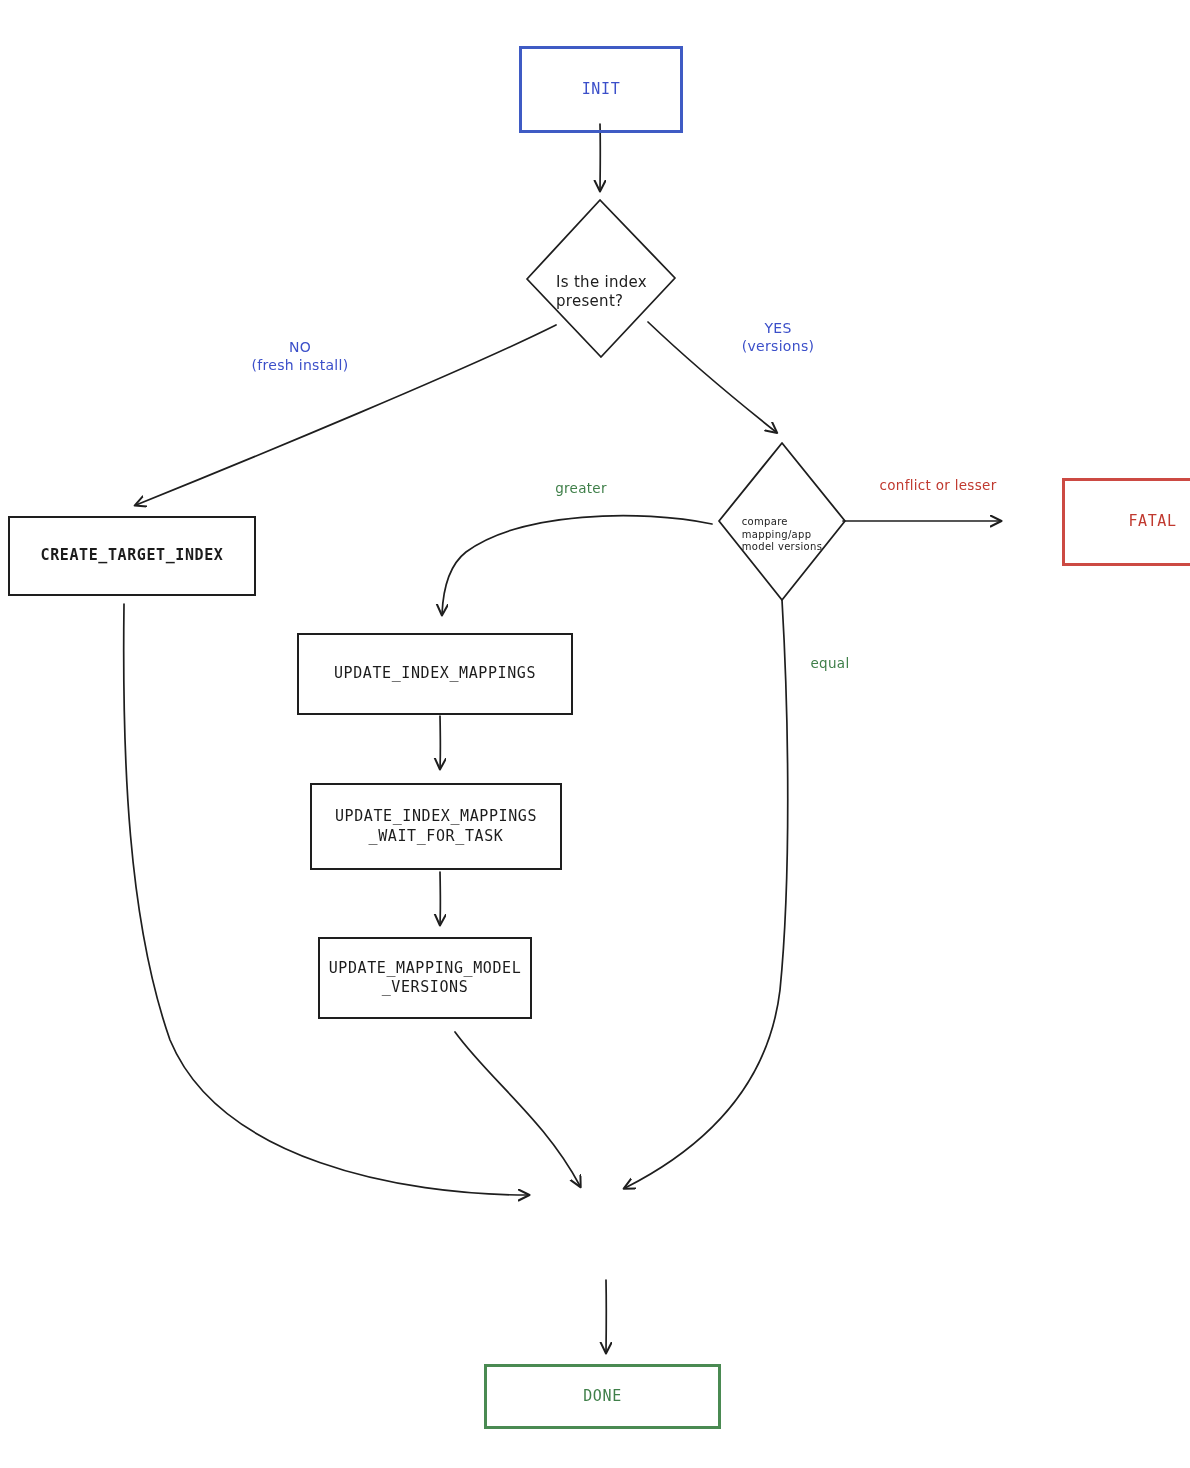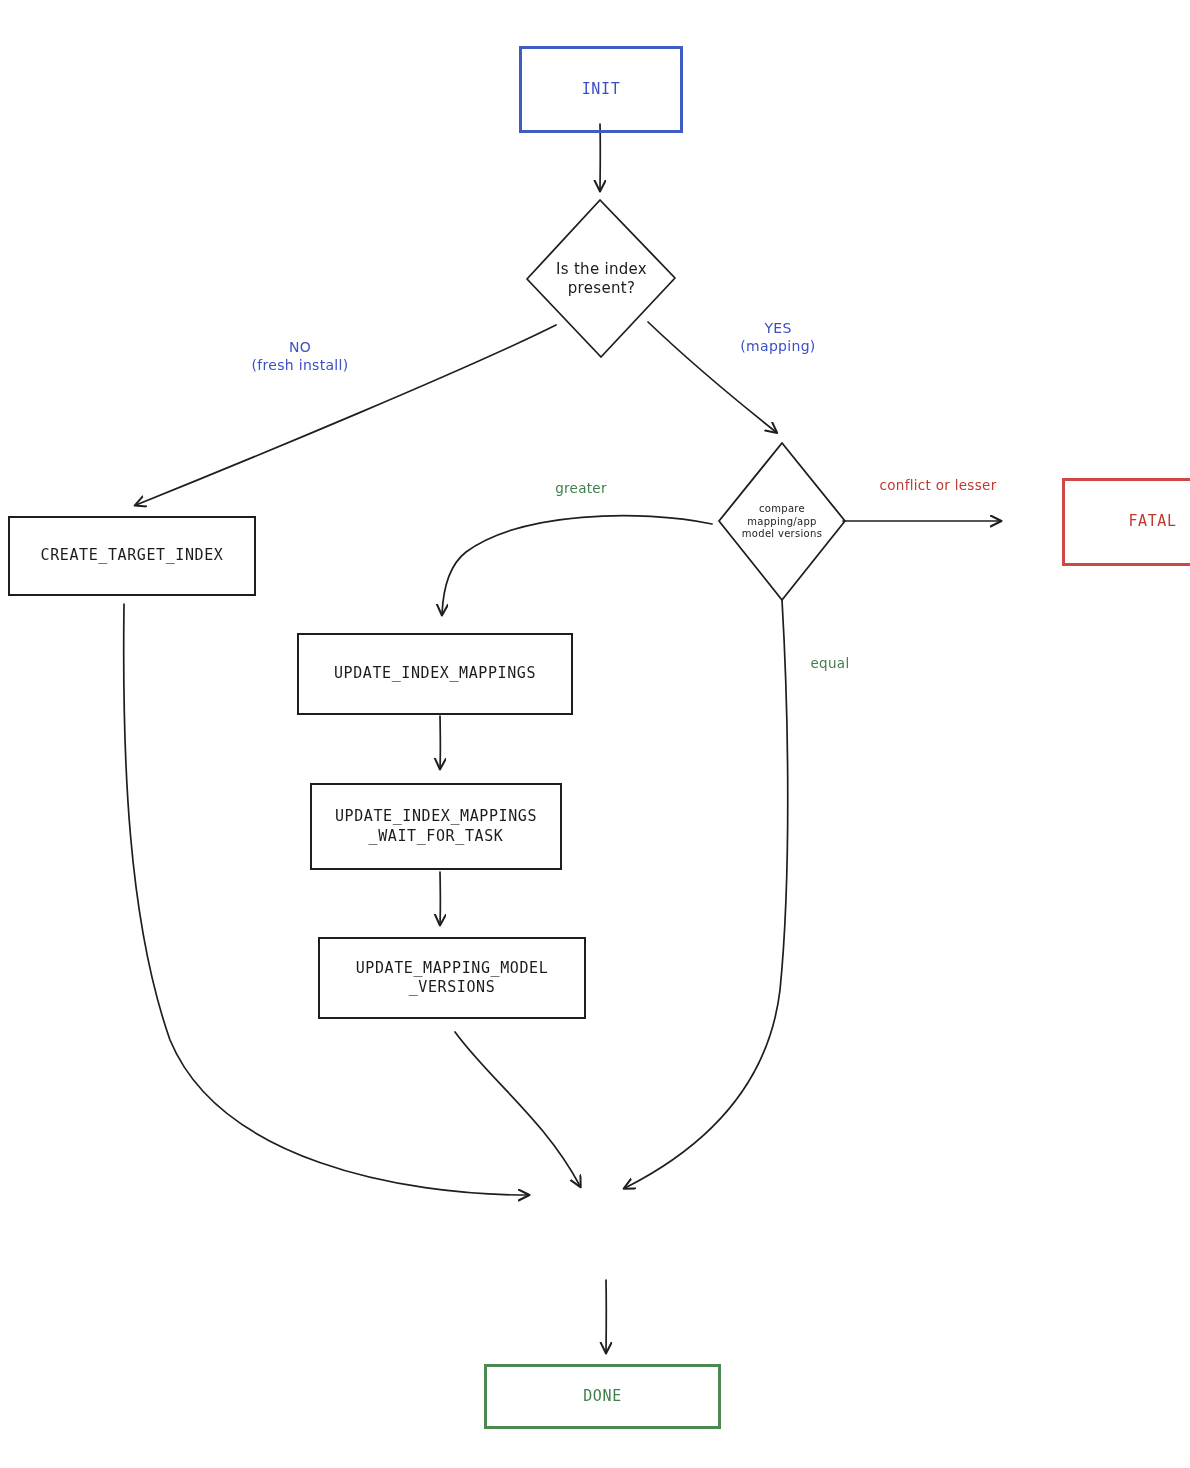--- a/index.html
+++ b/index.html
@@ -66,27 +66,27 @@
     font-family: "DejaVu Sans", sans-serif;
     font-size: 15px;
     letter-spacing: 0.3px;
   }
   .diamond-wrap {
     position: absolute;
   }
   .diamond-wrap .dlabel {
     position: absolute;
     left: 0;
-    top: 0;
+    top: 13px;
     width: 100%;
     height: 100%;
     display: flex;
     align-items: center;
     justify-content: center;
-    text-align: center;
+    text-align: left;
     white-space: pre-line;
     line-height: 1.25;
   }
   .edge-label {
     position: absolute;
     white-space: pre-line;
     text-align: center;
     line-height: 1.25;
     font-family: "DejaVu Sans", sans-serif;
     font-size: 14px;
@@ -142,21 +142,21 @@
 
   <div class="node rect blue" style="left:519px; top:46px; width:164px; height:87px;">
     <span class="label mono-hand txt-blue">INIT</span>
   </div>
 
   <div class="diamond-wrap" style="left:527px; top:200px; width:149px; height:158px;">
     <span class="dlabel hand txt-black">Is the index
 present?</span>
   </div>
 
-  <div class="node rect black" style="left:8px; top:516px; width:248px; height:80px;">
+  <div class="node rect black" style="left:8px; top:516px; width:248px; height:80px;font-weight:bold;">
     <span class="label mono-hand txt-black">CREATE_TARGET_INDEX</span>
   </div>
 
   <div class="diamond-wrap" style="left:719px; top:443px; width:126px; height:158px;">
     <span class="dlabel hand txt-black" style="font-size:10px; width:150px; left:-12px;">compare
 mapping/app
 model versions</span>
   </div>
 
   <div class="node rect red" style="left:1026px; top:478px; width:181px; height:88px;margin-left:36px;">
@@ -165,35 +165,35 @@
 
   <div class="node rect black" style="left:297px; top:633px; width:276px; height:82px;">
     <span class="label mono-hand txt-black">UPDATE_INDEX_MAPPINGS</span>
   </div>
 
   <div class="node rect black" style="left:310px; top:783px; width:252px; height:87px;">
     <span class="label mono-hand txt-black">UPDATE_INDEX_MAPPINGS
 _WAIT_FOR_TASK</span>
   </div>
 
-  <div class="node rect black" style="left:318px; top:937px; width:268px; height:82px;">
+  <div class="node rect black" style="left:318px; top:937px; width:214px; height:82px;">
     <span class="label mono-hand txt-black">UPDATE_MAPPING_MODEL
 _VERSIONS</span>
   </div>
 
 
   <div class="node rect green" style="left:484px; top:1364px; width:237px; height:65px;">
     <span class="label mono-hand txt-green">DONE</span>
   </div>
 
   <div class="edge-label txt-blue" style="left:232px; top:339px; width:136px;">NO
 (fresh install)</div>
 
   <div class="edge-label txt-blue" style="left:722px; top:320px; width:112px;">YES
-(mapping)</div>
+(versions)</div>
 
   <div class="edge-label small txt-green" style="left:536px; top:480px; width:90px;">greater</div>
 
   <div class="edge-label small txt-red" style="left:862px; top:477px; width:152px;">conflict or lesser</div>
 
   <div class="edge-label small txt-green" style="left:800px; top:655px; width:60px;">equal</div>
 
 </div>
 
 </body></html>

